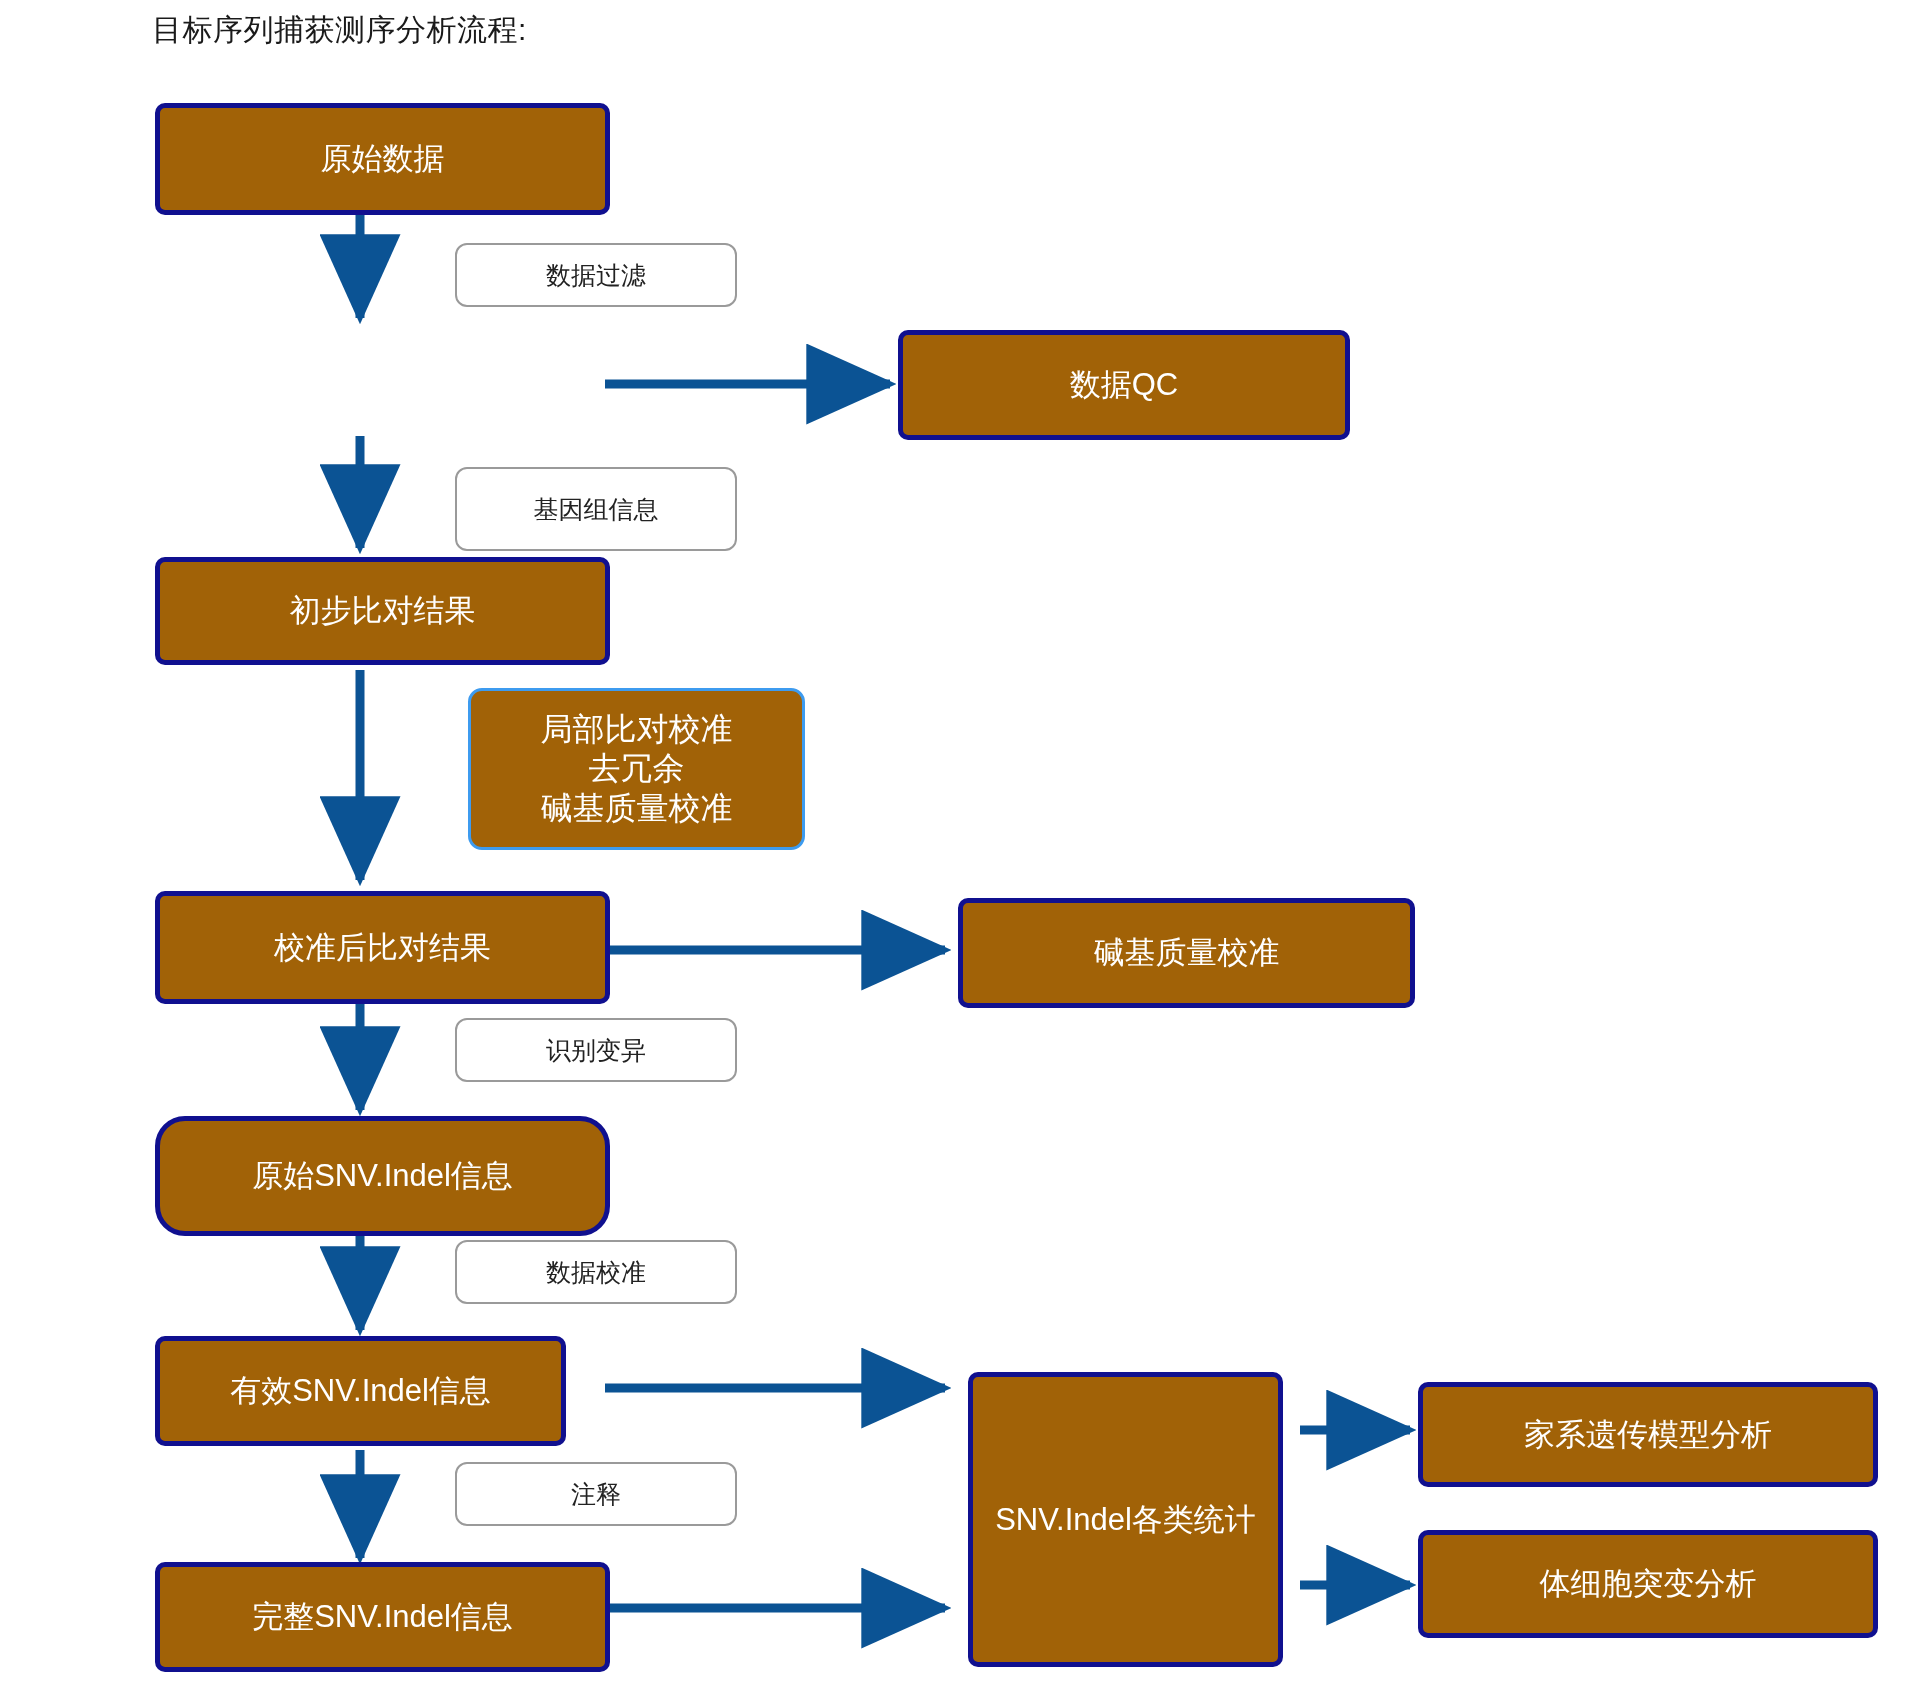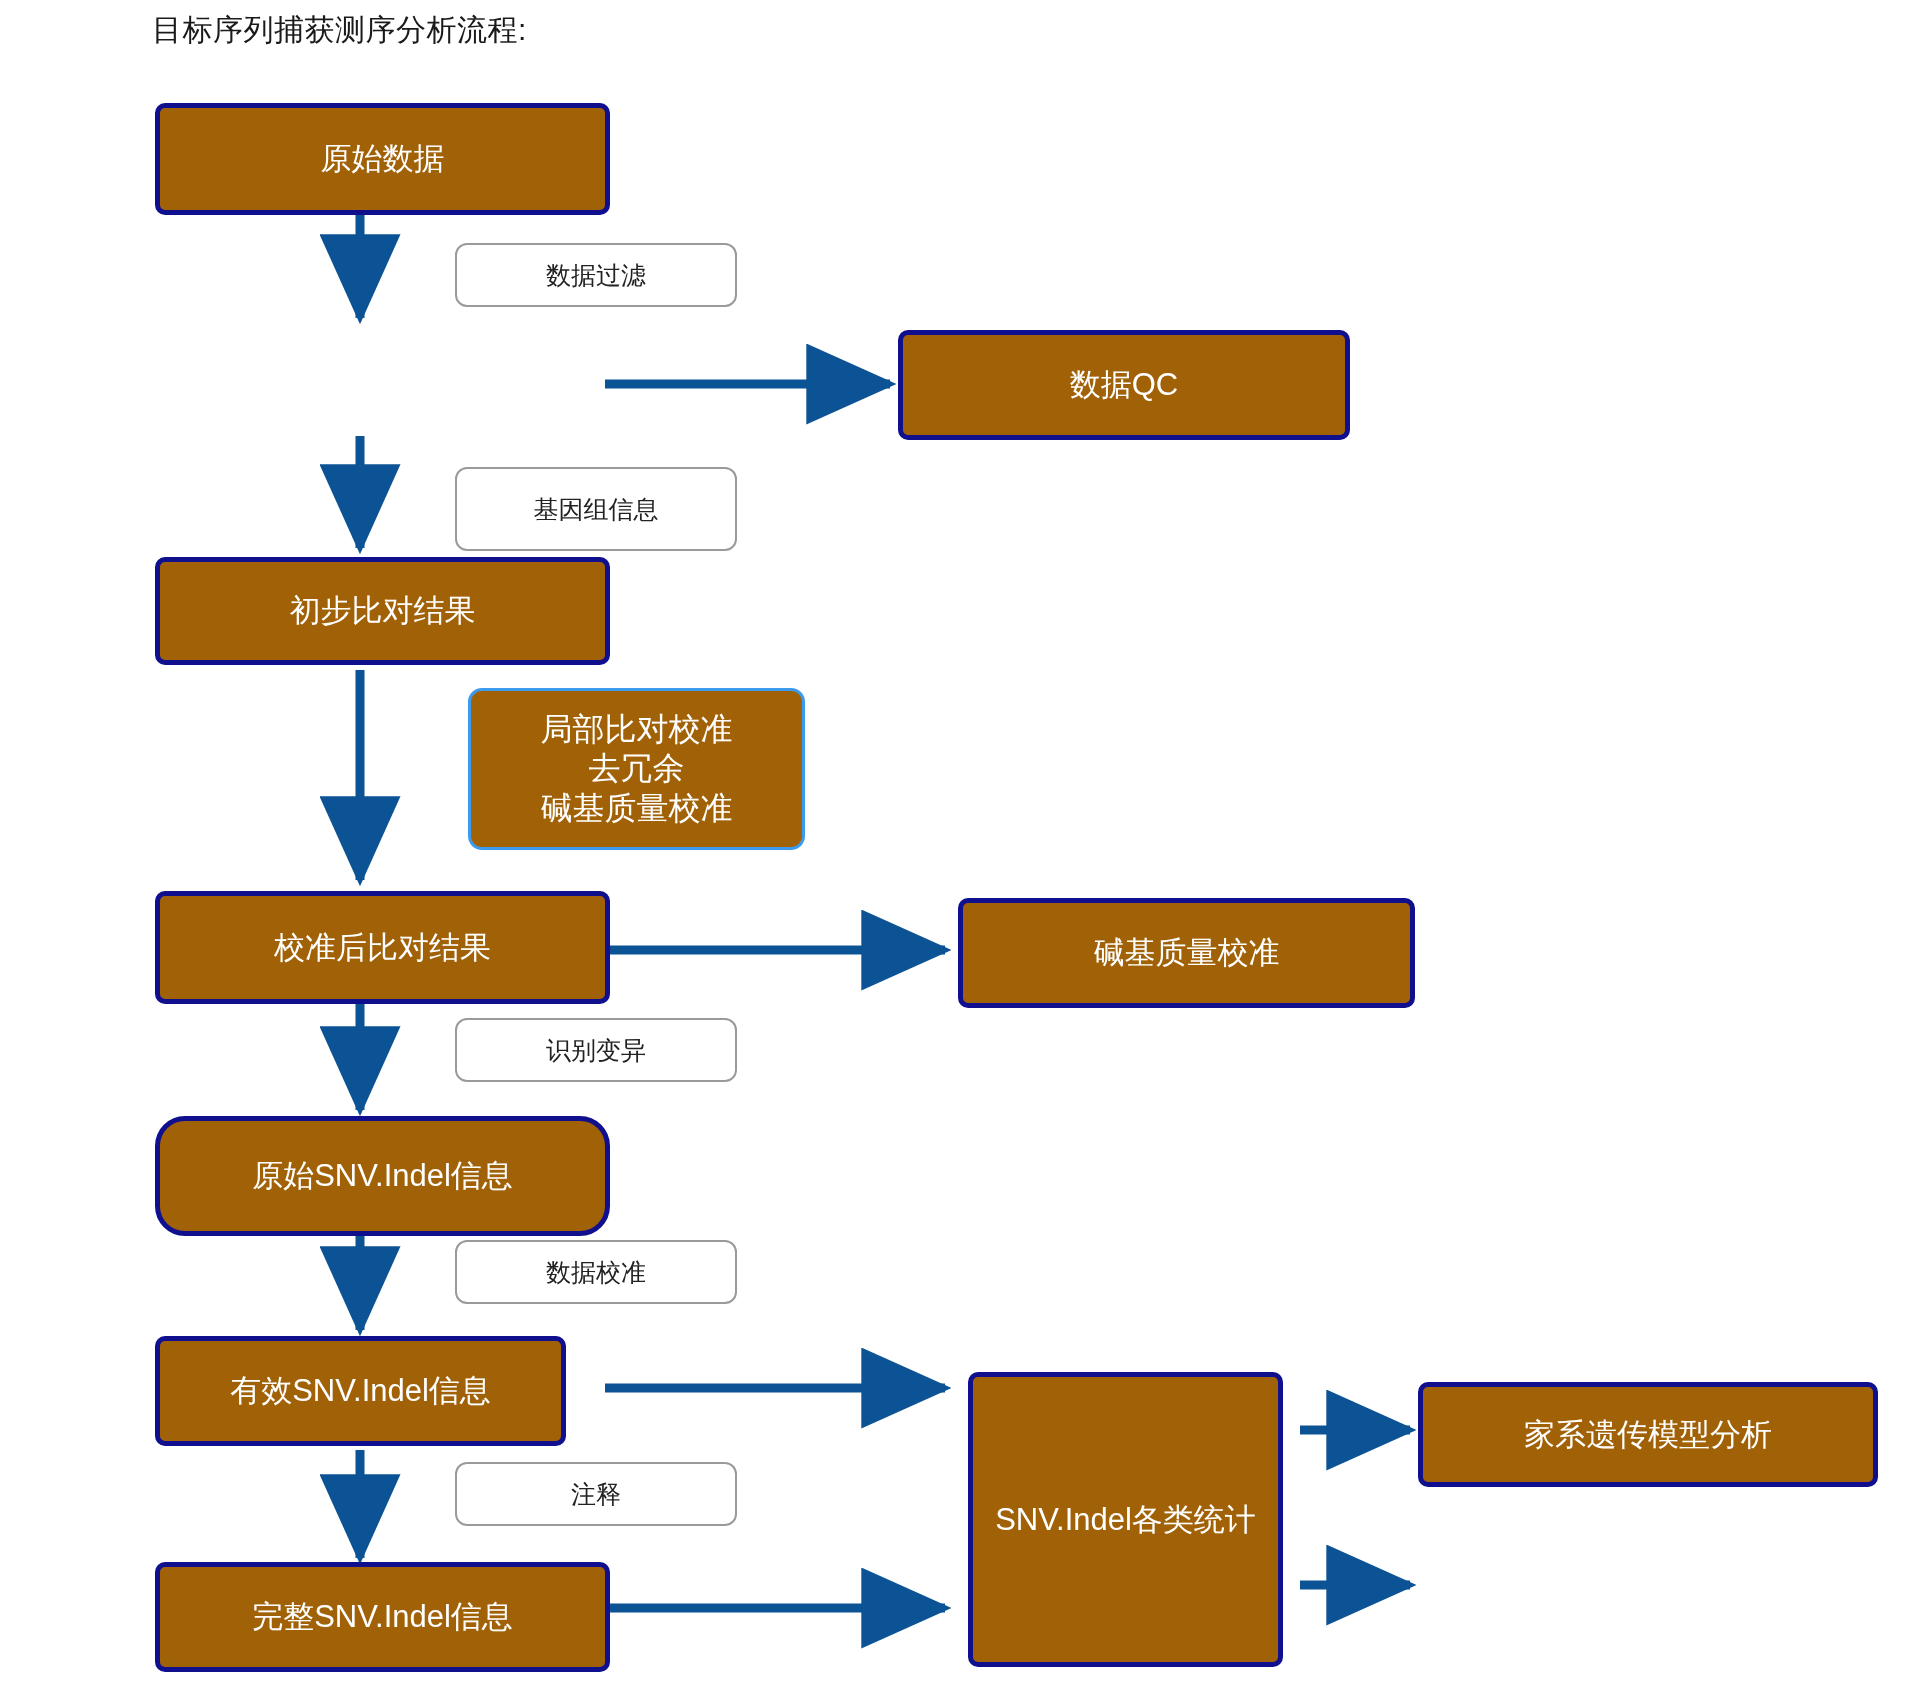--- a/index.html
+++ b/index.html
@@ -161,14 +161,17 @@
   </div>
 
   <div class="node" style="left:968px; top:1372px; width:315px; height:295px;">
     <span>SNV.Indel各类统计</span>
   </div>
 
   <div class="node" style="left:1418px; top:1382px; width:460px; height:105px;">
     <span>家系遗传模型分析</span>
   </div>
 
+  <div class="node" style="left:1418px; top:1530px; width:460px; height:108px;">
+    <span>体细胞突变分析</span>
+  </div>
 
 </div>
 
 </body></html>

